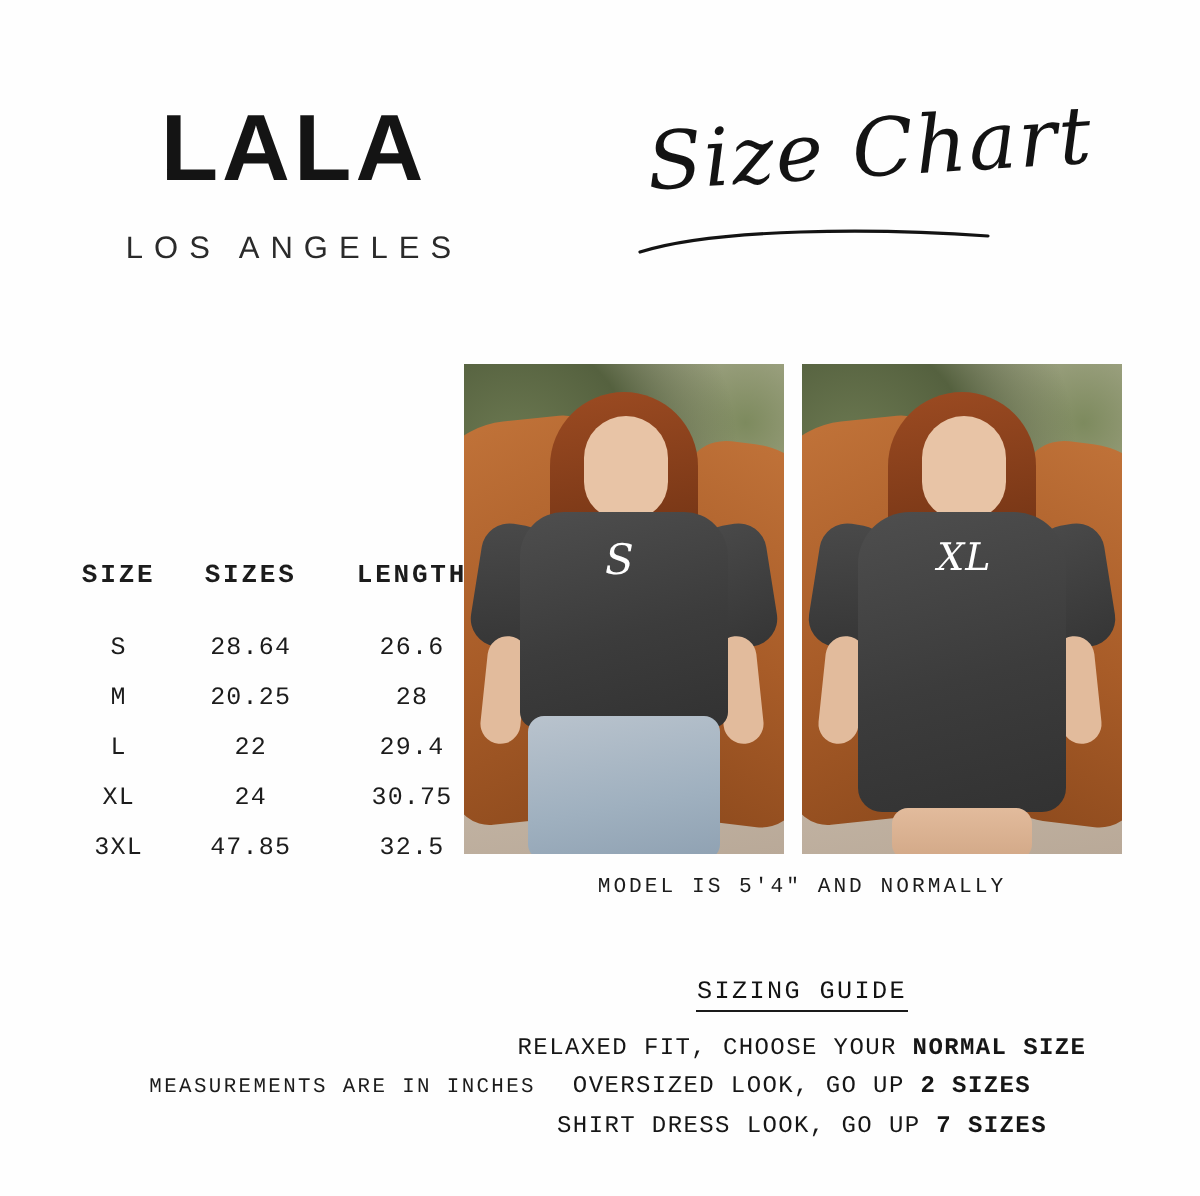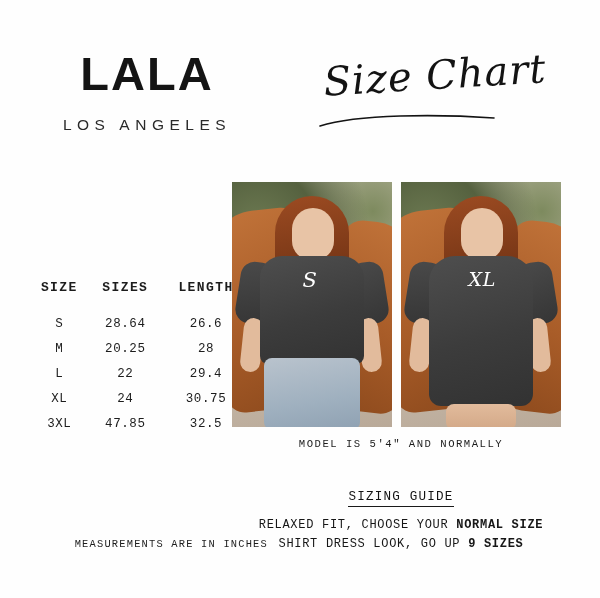--- a/index.html
+++ b/index.html
@@ -336,17 +336,20 @@
   <div class="model-note">
     <div>MODEL IS 5'4" AND NORMALLY</div>
   </div>
 
   <div class="guide">
     <div class="guide-title">SIZING GUIDE</div>
     <div class="guide-line">
       <span>RELAXED FIT, CHOOSE YOUR </span><b>NORMAL SIZE</b>
     </div>
     <div class="guide-line">
-      <span>SHIRT DRESS LOOK, GO UP </span><b>9 SIZES</b>
+      <span>OVERSIZED LOOK, GO UP </span><b>2 SIZES</b>
+    </div>
+    <div class="guide-line">
+      <span>SHIRT DRESS LOOK, GO UP </span><b>7 SIZES</b>
     </div>
   </div>
 
 </div>
 
 </body></html>

